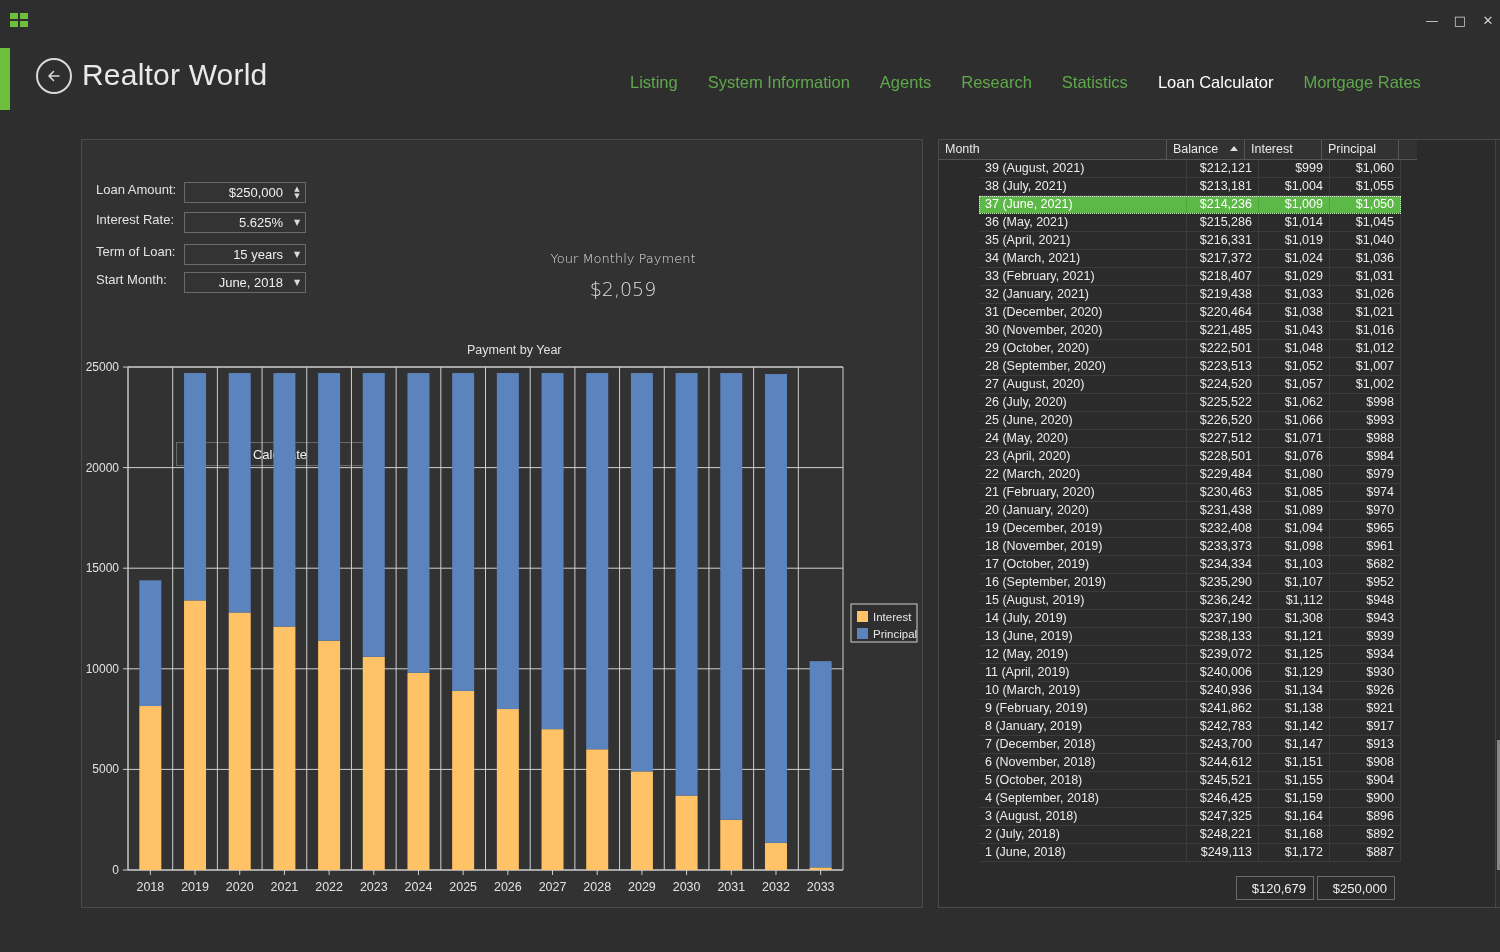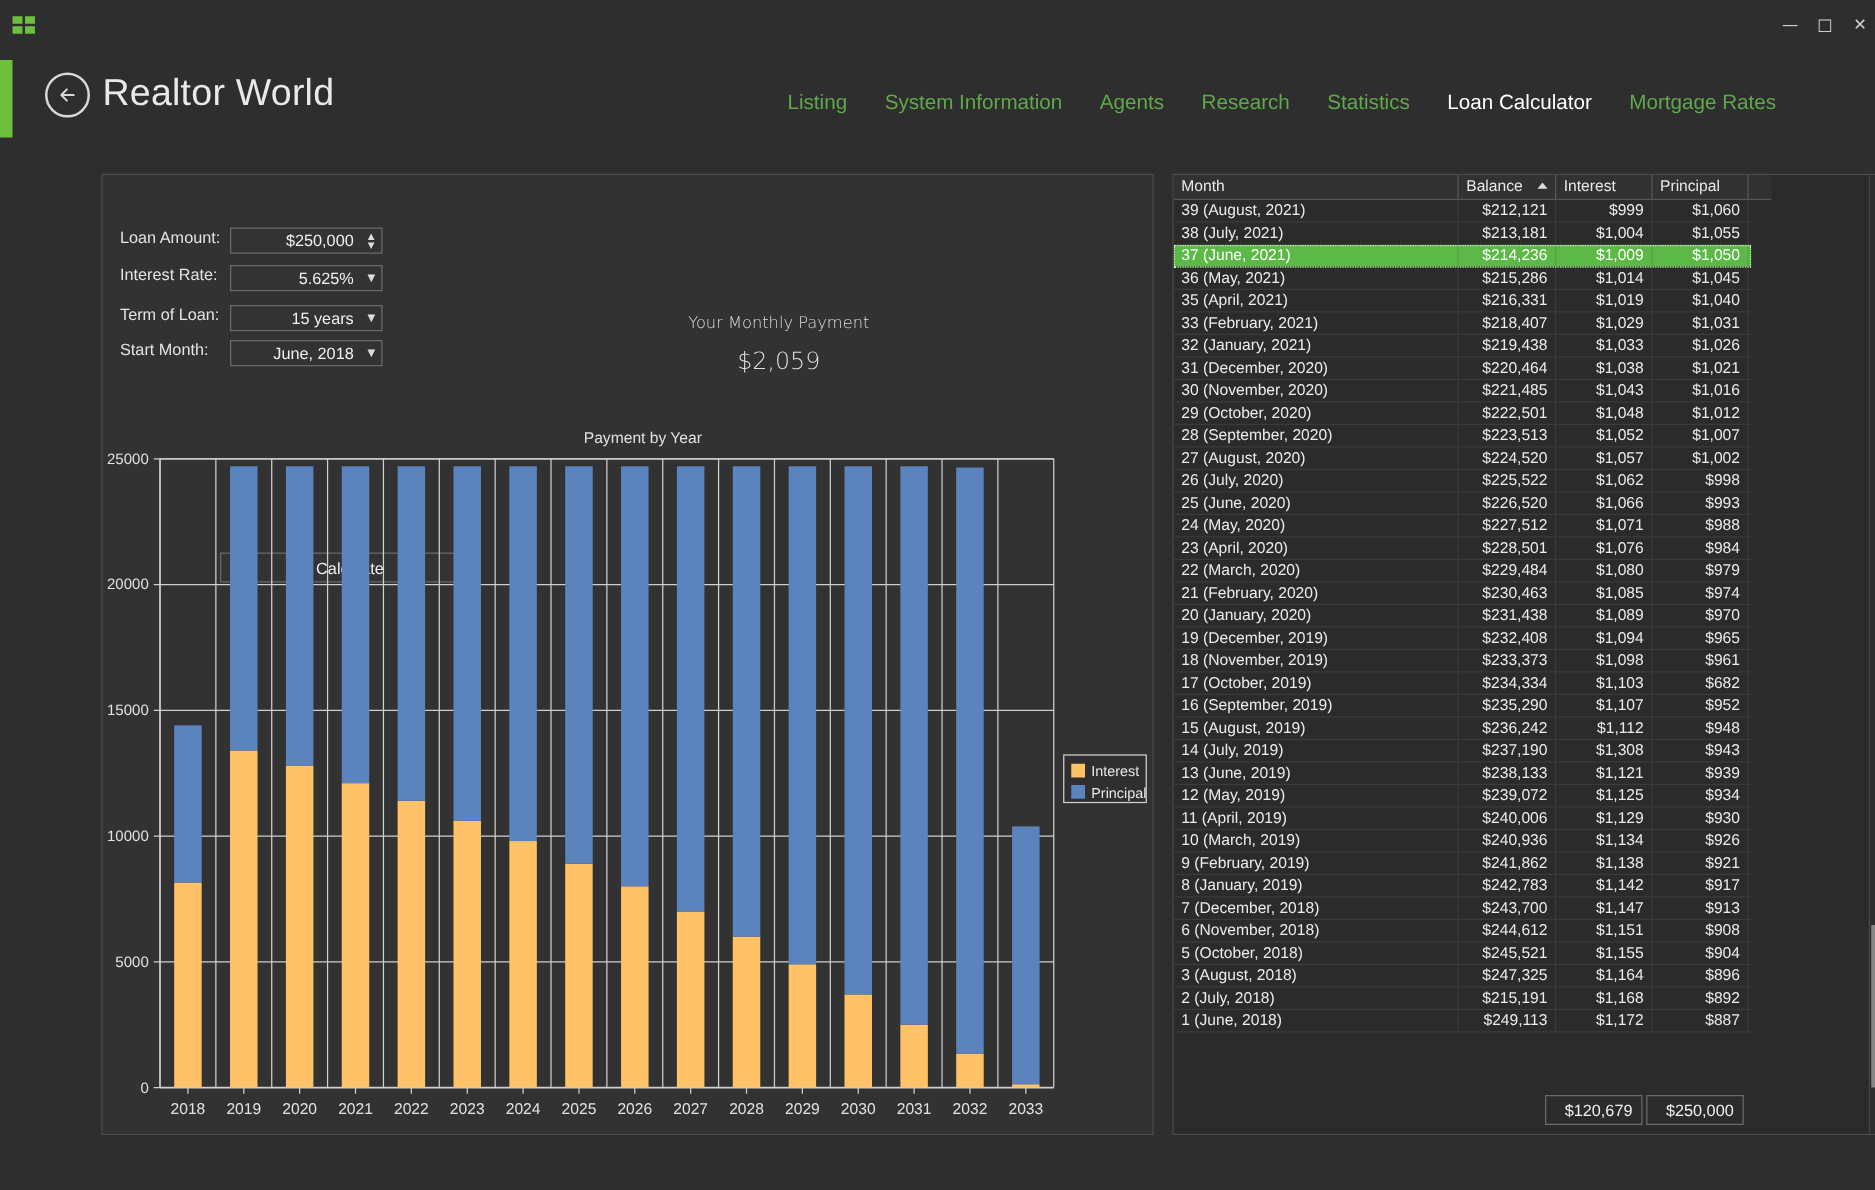--- a/index.html
+++ b/index.html
@@ -139,21 +139,21 @@
     position: absolute; right: 6px; top: 6px;
     width: 0; height: 0; border-left: 4px solid transparent;
     border-right: 4px solid transparent; border-bottom: 5px solid #dcdcdc;
   }
 
   #grid-body {
     position: absolute; left: 0; top: 20px; width: 462px; height: 728px;
     overflow: hidden;
   }
   .grow {
-    display: flex; height: 18px; border-bottom: 1px solid #3b3b3b;
+    display: flex; height: 18px; border-bottom: 1px solid #3b3b3b; margin-left: 40px;
   }
   .grow .gc {
     font-size: 12.5px; color: #ececec; line-height: 17px;
     border-right: 1px solid #3b3b3b; padding: 0 6px;
     white-space: nowrap; overflow: hidden;
   }
   .grow .gc.num { text-align: right; }
   .grow.sel { background: #5cb947; outline: 1px dotted #cfe8c6; outline-offset: -1px; }
   .grow.sel .gc { color: #ffffff; border-right-color: #4fa63c; }
 
@@ -407,20 +407,26 @@
         <div class="gc col-interest num">$1,014</div>
         <div class="gc col-principal num">$1,045</div>
       </div>
       <div class="grow">
         <div class="gc col-month">35 (April, 2021)</div>
         <div class="gc col-balance num">$216,331</div>
         <div class="gc col-interest num">$1,019</div>
         <div class="gc col-principal num">$1,040</div>
       </div>
       <div class="grow">
+        <div class="gc col-month">34 (March, 2021)</div>
+        <div class="gc col-balance num">$217,372</div>
+        <div class="gc col-interest num">$1,024</div>
+        <div class="gc col-principal num">$1,036</div>
+      </div>
+      <div class="grow">
         <div class="gc col-month">33 (February, 2021)</div>
         <div class="gc col-balance num">$218,407</div>
         <div class="gc col-interest num">$1,029</div>
         <div class="gc col-principal num">$1,031</div>
       </div>
       <div class="grow">
         <div class="gc col-month">32 (January, 2021)</div>
         <div class="gc col-balance num">$219,438</div>
         <div class="gc col-interest num">$1,033</div>
         <div class="gc col-principal num">$1,026</div>
@@ -581,28 +587,34 @@
         <div class="gc col-interest num">$1,151</div>
         <div class="gc col-principal num">$908</div>
       </div>
       <div class="grow">
         <div class="gc col-month">5 (October, 2018)</div>
         <div class="gc col-balance num">$245,521</div>
         <div class="gc col-interest num">$1,155</div>
         <div class="gc col-principal num">$904</div>
       </div>
       <div class="grow">
+        <div class="gc col-month">4 (September, 2018)</div>
+        <div class="gc col-balance num">$246,425</div>
+        <div class="gc col-interest num">$1,159</div>
+        <div class="gc col-principal num">$900</div>
+      </div>
+      <div class="grow">
         <div class="gc col-month">3 (August, 2018)</div>
         <div class="gc col-balance num">$247,325</div>
         <div class="gc col-interest num">$1,164</div>
         <div class="gc col-principal num">$896</div>
       </div>
       <div class="grow">
         <div class="gc col-month">2 (July, 2018)</div>
-        <div class="gc col-balance num">$215,191</div>
+        <div class="gc col-balance num">$248,221</div>
         <div class="gc col-interest num">$1,168</div>
         <div class="gc col-principal num">$892</div>
       </div>
       <div class="grow">
         <div class="gc col-month">1 (June, 2018)</div>
         <div class="gc col-balance num">$249,113</div>
         <div class="gc col-interest num">$1,172</div>
         <div class="gc col-principal num">$887</div>
       </div>
     </div>

